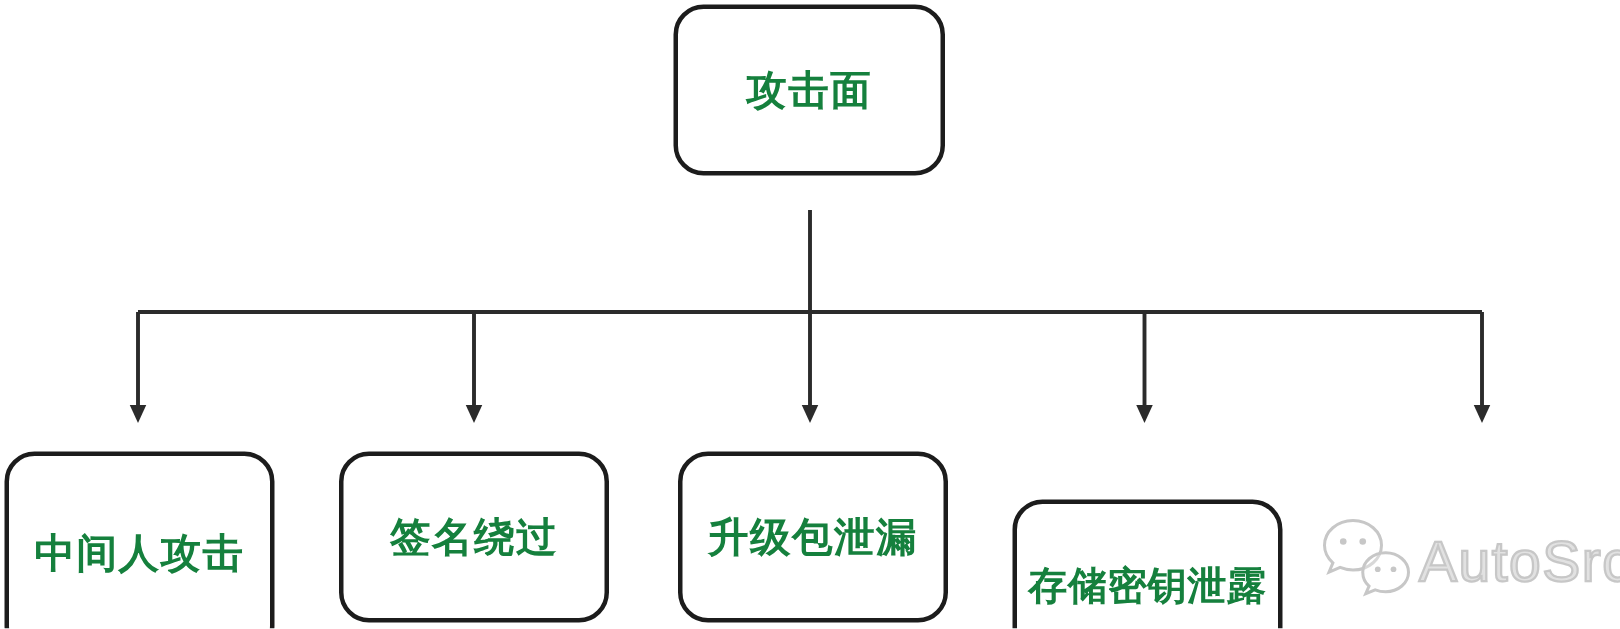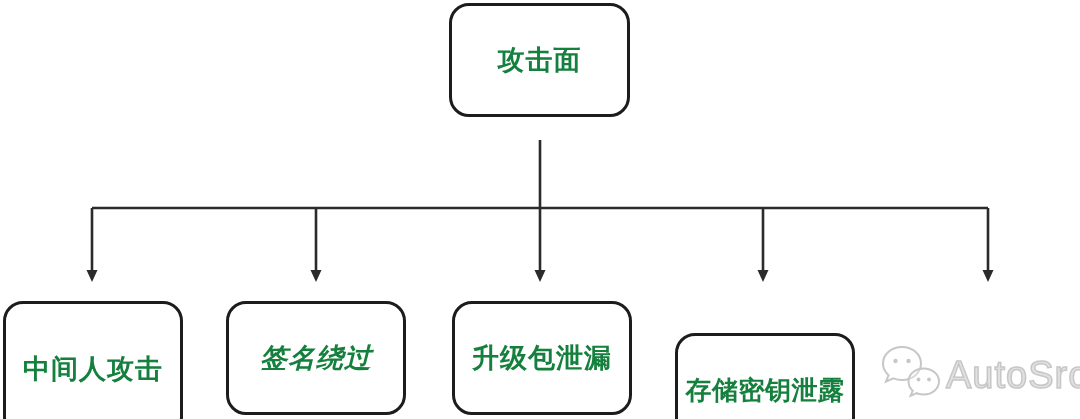--- a/index.html
+++ b/index.html
@@ -36,21 +36,21 @@
   }
   .node .label {
     font-weight: 700;
     color: #15803d;
     font-size: 27px;
     letter-spacing: 1px;
     white-space: nowrap;
   }
   .node-root   { left: 449px; top: 3px;   width: 181px; height: 114px; }
   .node-child1 { left: 3px;   top: 301px; width: 180px; height: 136px; }
-  .node-child2 { left: 226px; top: 301px; width: 180px; height: 114px; font-style: italic; }
+  .node-child2 { left: 226px; top: 301px; width: 180px; height: 114px; }
   .node-child3 { left: 452px; top: 301px; width: 180px; height: 114px; }
   .node-child4 { left: 675px; top: 301px; width: 180px; height: 114px; margin-top: 32px; }
   .node-child5 { left: 899px; top: 301px; width: 177px; height: 114px; }
   .node-child4 .label, .node-child5 .label { font-size: 26px; letter-spacing: 0.5px; }
 
   .watermark {
     position: absolute;
     left: 880px;
     top: 344px;
     display: flex;

